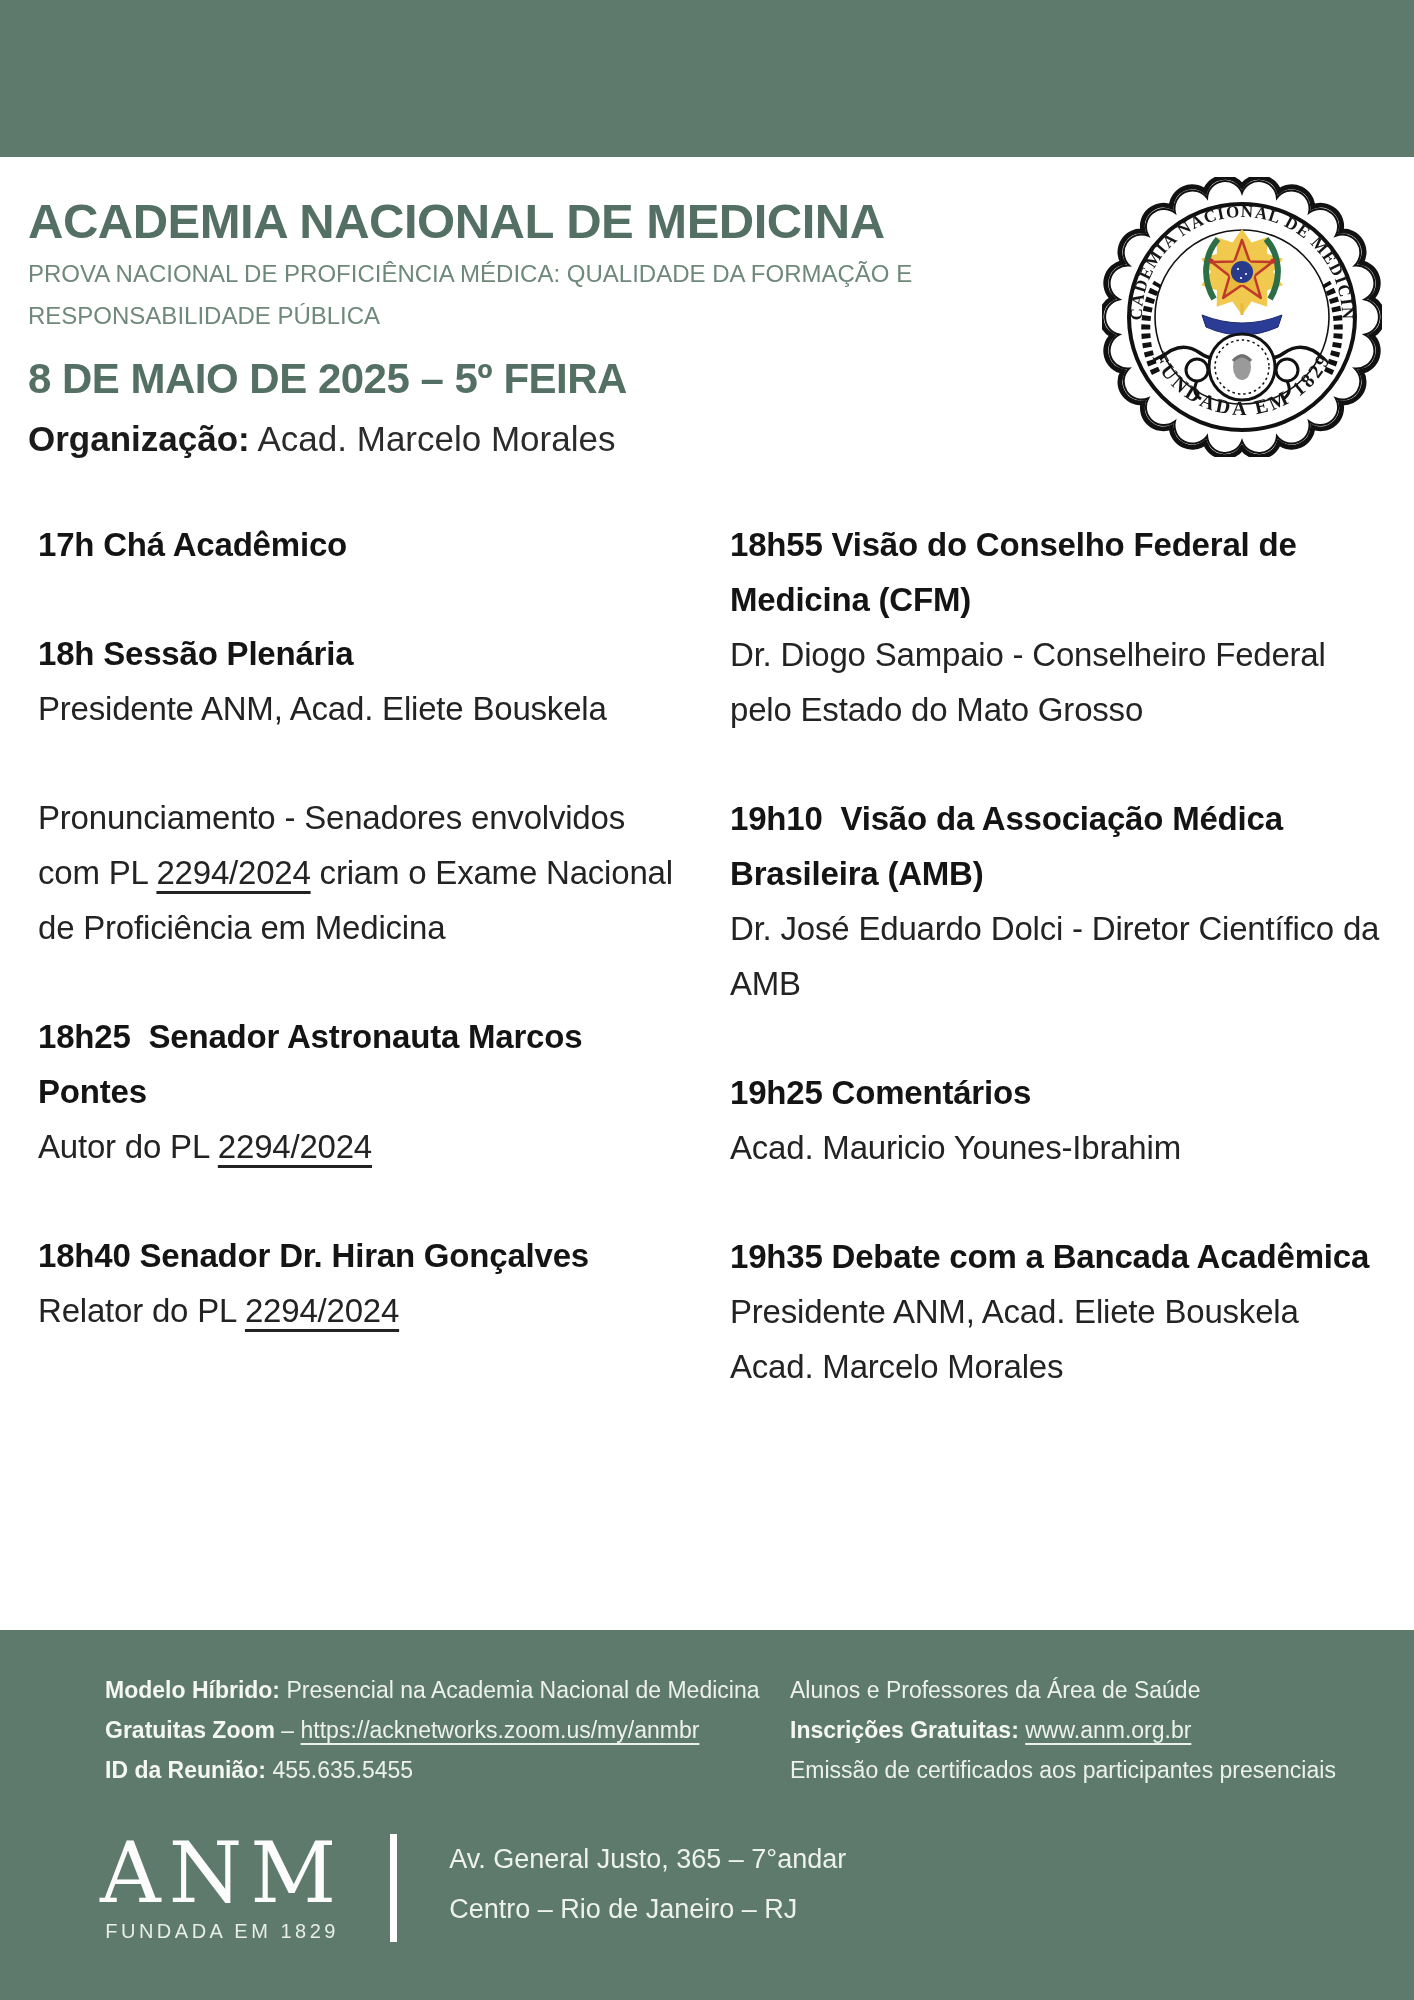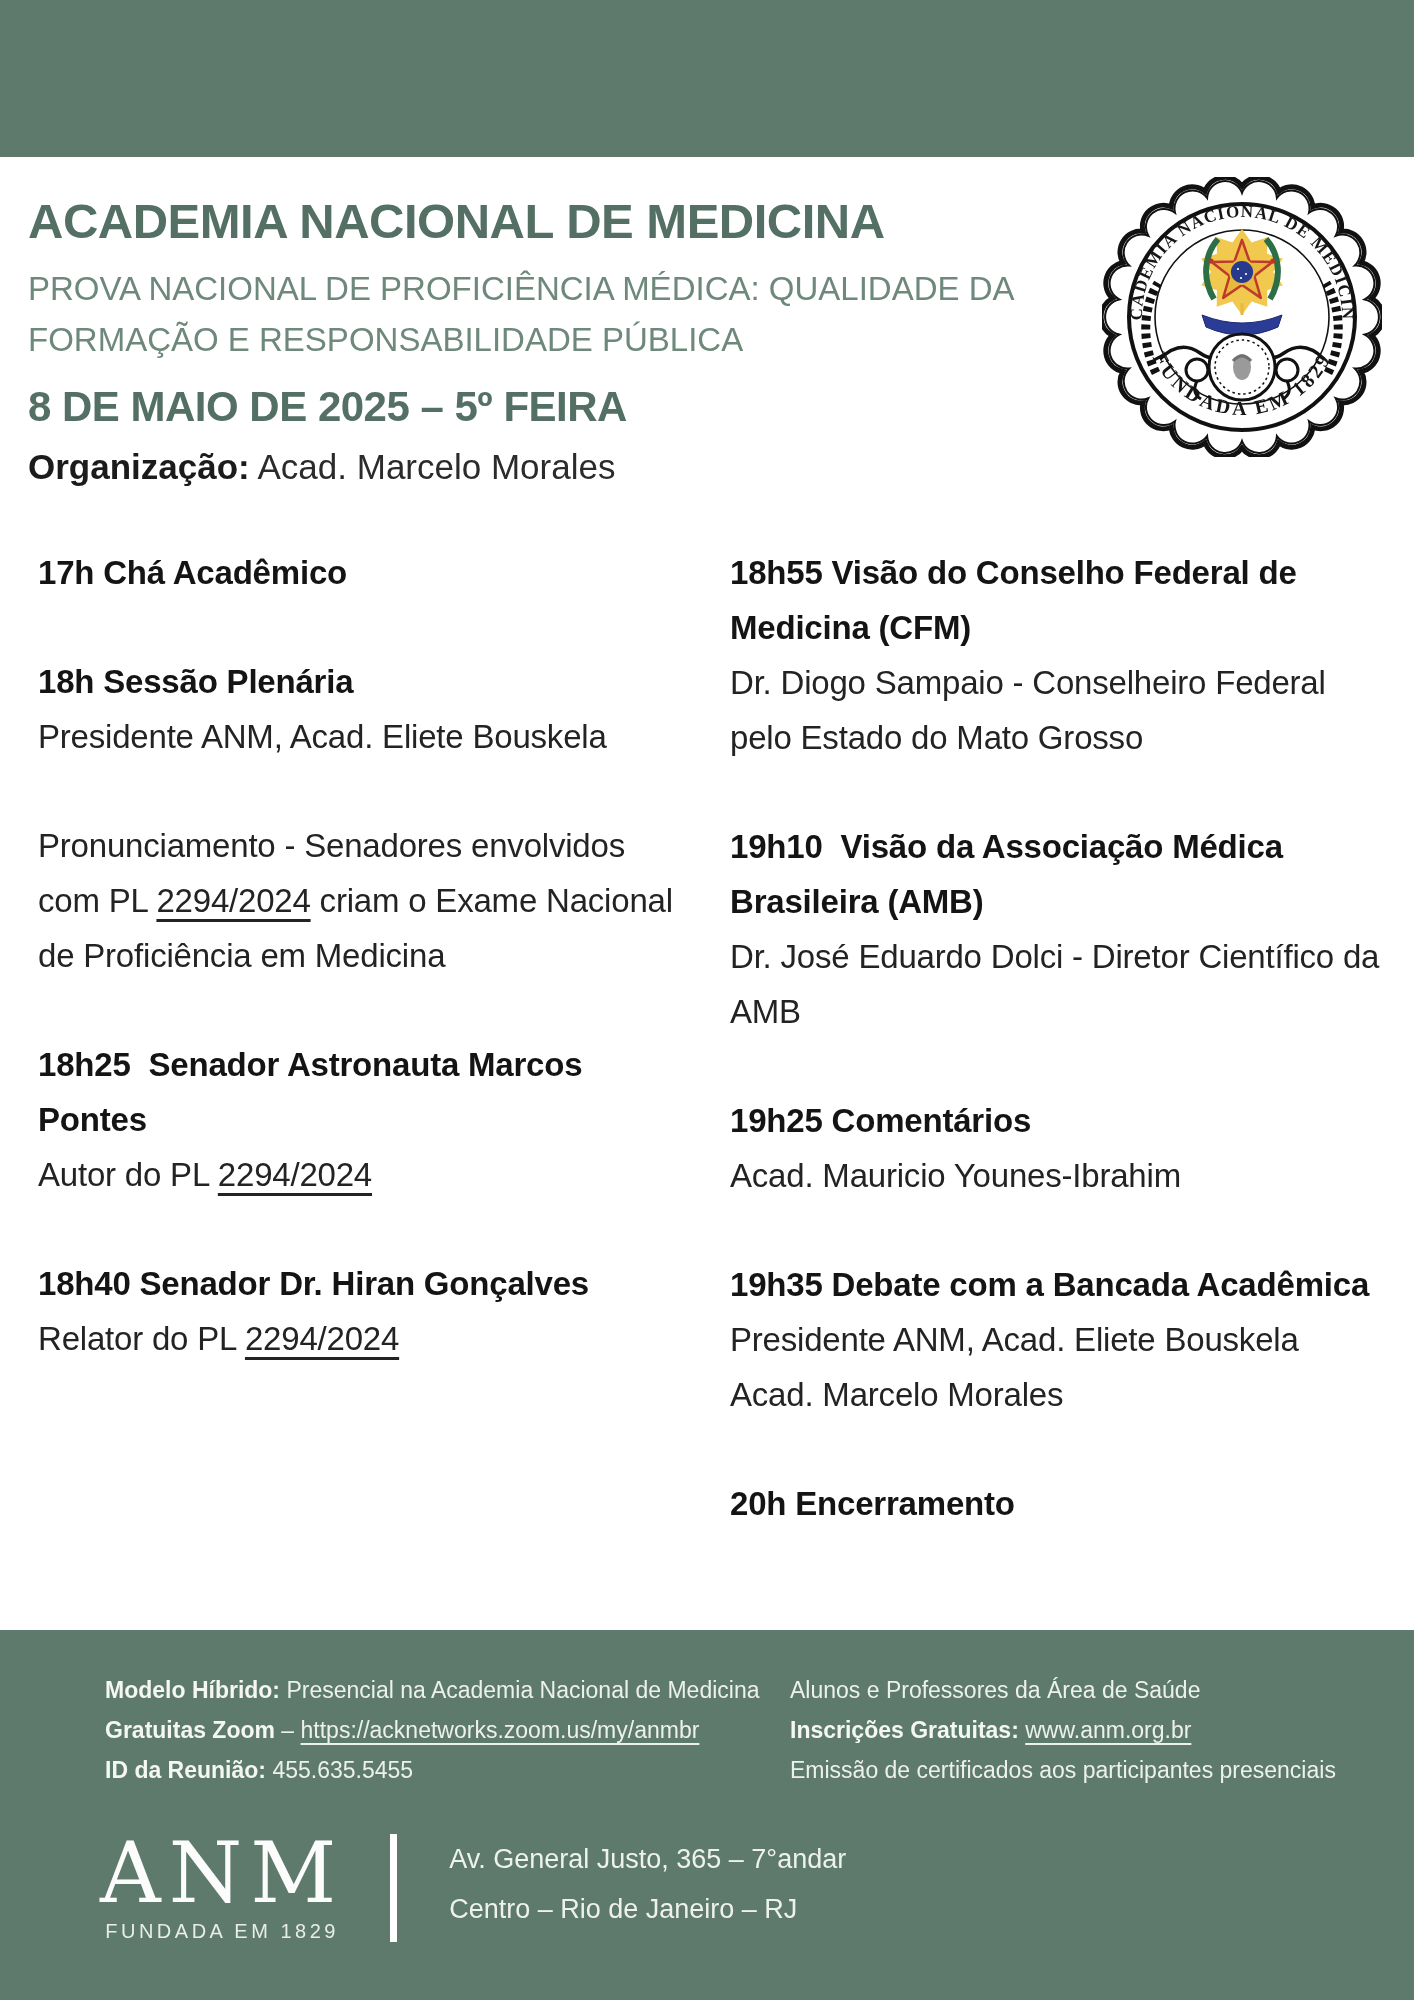--- a/index.html
+++ b/index.html
@@ -11,21 +11,21 @@
   body{
     width:1414px;height:2000px;overflow:hidden;background:#ffffff;
     font-family:"Liberation Sans",sans-serif;color:var(--ink);
     display:flex;flex-direction:column;
   }
   .topbar{height:157px;background:var(--green);flex:none;}
   .main{flex:1;padding:20px 30px 0 28px;}
   .header{display:flex;align-items:flex-start;}
   .header-left{flex:1;min-width:0;}
   .title{margin-top:16px;font-size:49px;font-weight:bold;letter-spacing:-0.5px;color:var(--title-green);}
-  .subtitle{margin-top:14px;font-size:33px;line-height:51px;color:var(--subtitle-green);max-width:1010px;}
+  .subtitle{margin-top:4px;font-size:24px;line-height:42px;color:var(--subtitle-green);max-width:1010px;}
   .date{margin-top:18px;font-size:42px;font-weight:bold;color:var(--title-green);letter-spacing:-0.5px;}
   .org{margin-top:16px;font-size:35px;color:#2b2b2b;}
   .org b{color:#1b1b1b;}
   .seal{width:280px;height:280px;flex:none;margin:0 2px 0 0;}
   .schedule{
     margin-top:58px;padding-left:10px;
     display:grid;grid-template-columns:1fr 1fr;column-gap:38px;
     font-size:33px;line-height:55px;letter-spacing:-0.2px;
   }
   .sched-item{margin-bottom:54px;}
@@ -144,23 +144,20 @@
         </div>
         <div class="sched-item">
           <div class="sched-title">19h25 Comentários</div>
           <div class="sched-line">Acad. Mauricio Younes-Ibrahim</div>
         </div>
         <div class="sched-item">
           <div class="sched-title">19h35 Debate com a Bancada Acadêmica</div>
           <div class="sched-line">Presidente ANM, Acad. Eliete Bouskela</div>
           <div class="sched-line">Acad. Marcelo Morales</div>
         </div>
-        <div class="sched-item">
-          <div class="sched-title">20h Encerramento</div>
-        </div>
       </div>
   </div>
 </div>
 
 <div class="footer">
   <div class="finfo">
     <div id="finfo-left">
         <div class="frow"><b class="flabel">Modelo Híbrido:</b> Presencial na Academia Nacional de Medicina</div>
         <div class="frow"><b class="flabel">Gratuitas Zoom</b> – <span class="flink">https://acknetworks.zoom.us/my/anmbr</span></div>
         <div class="frow"><b class="flabel">ID da Reunião:</b> 455.635.5455</div>

